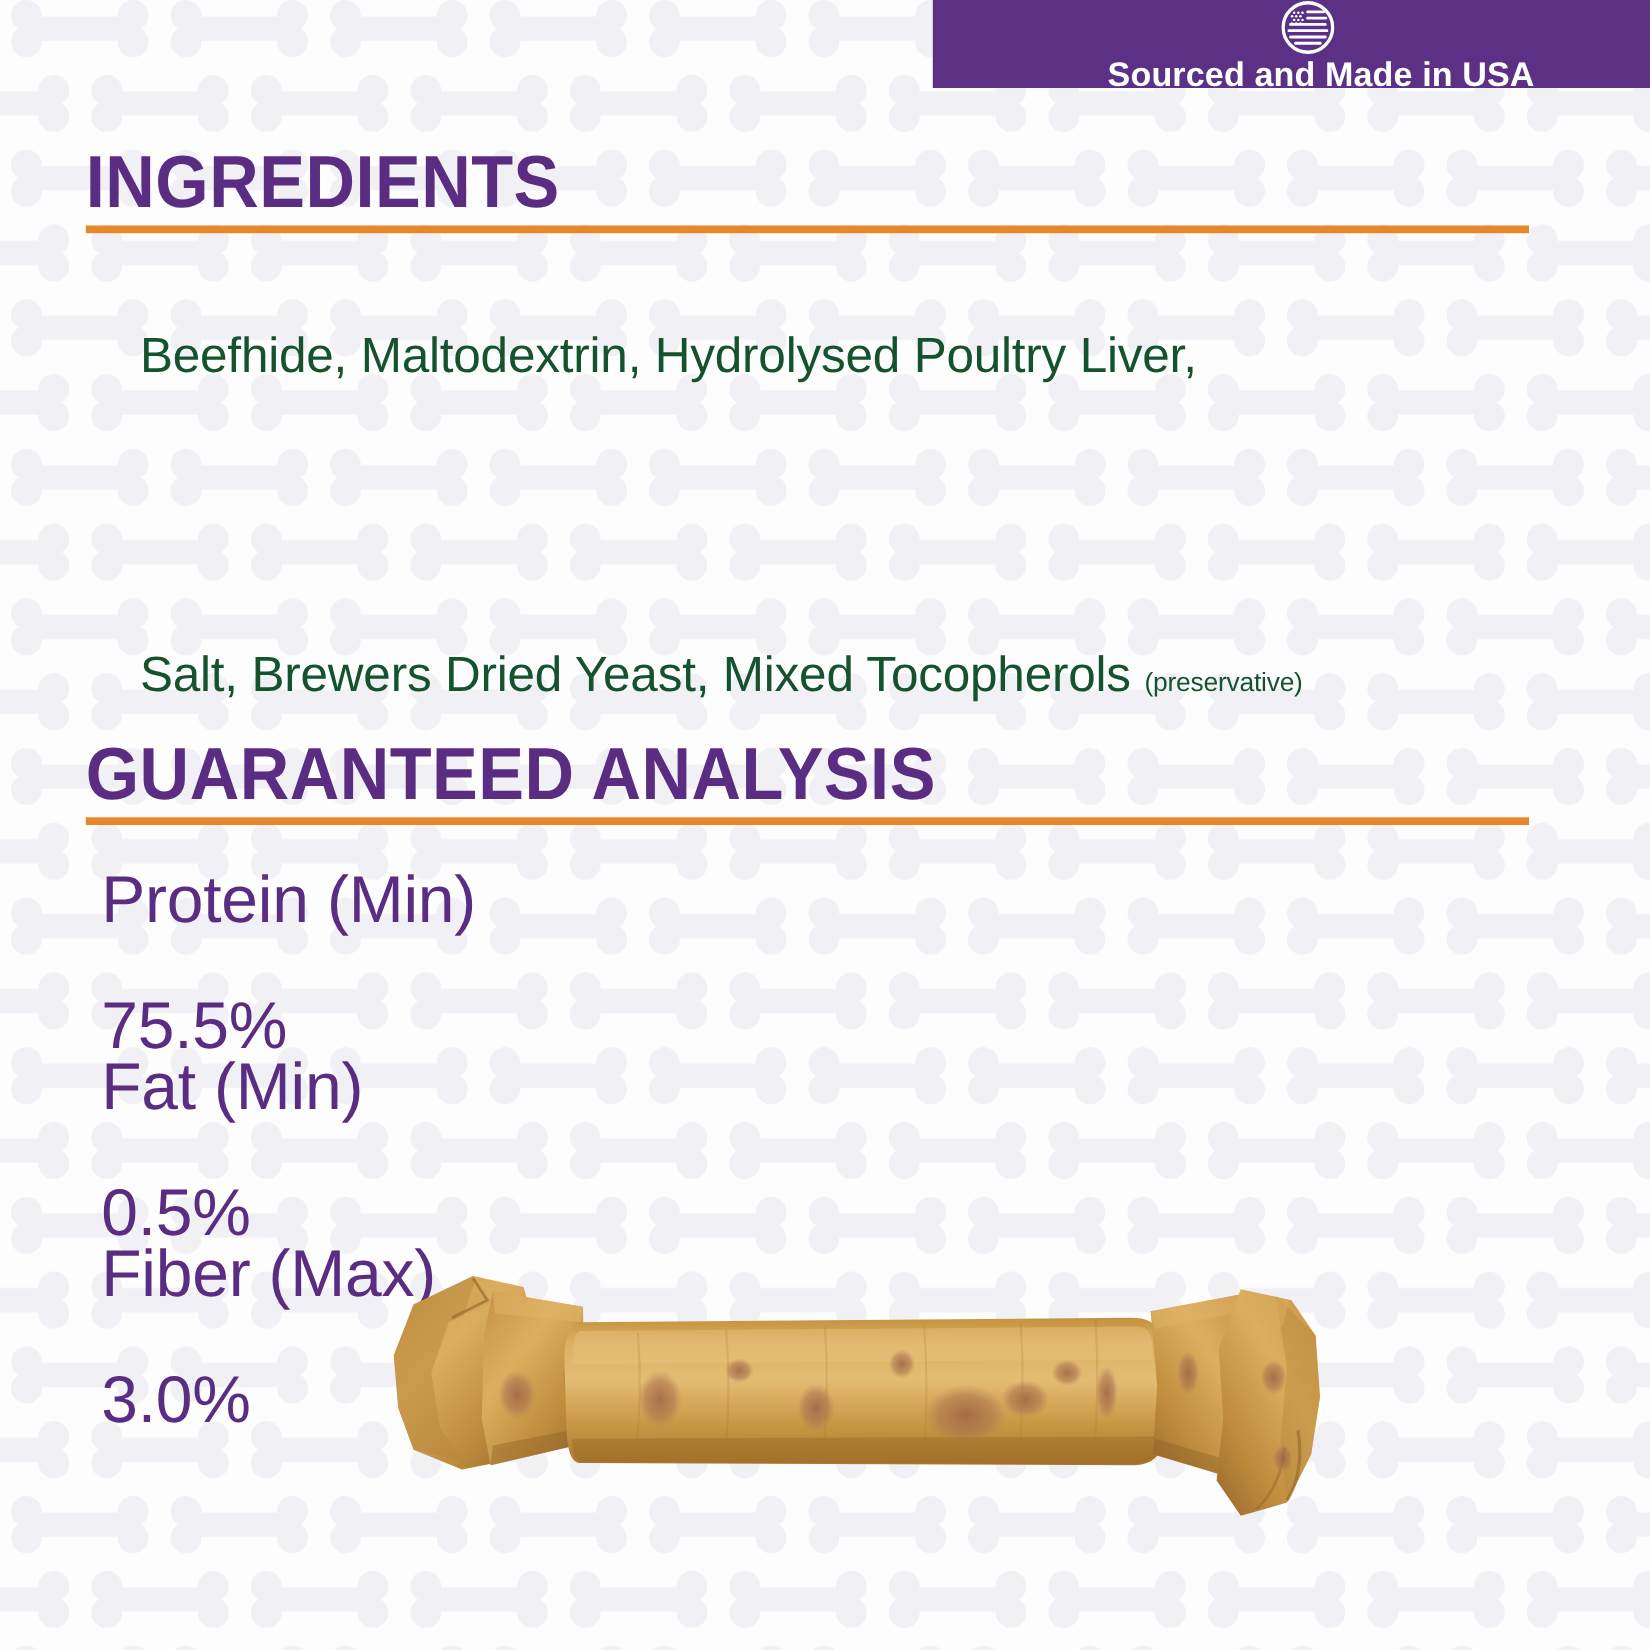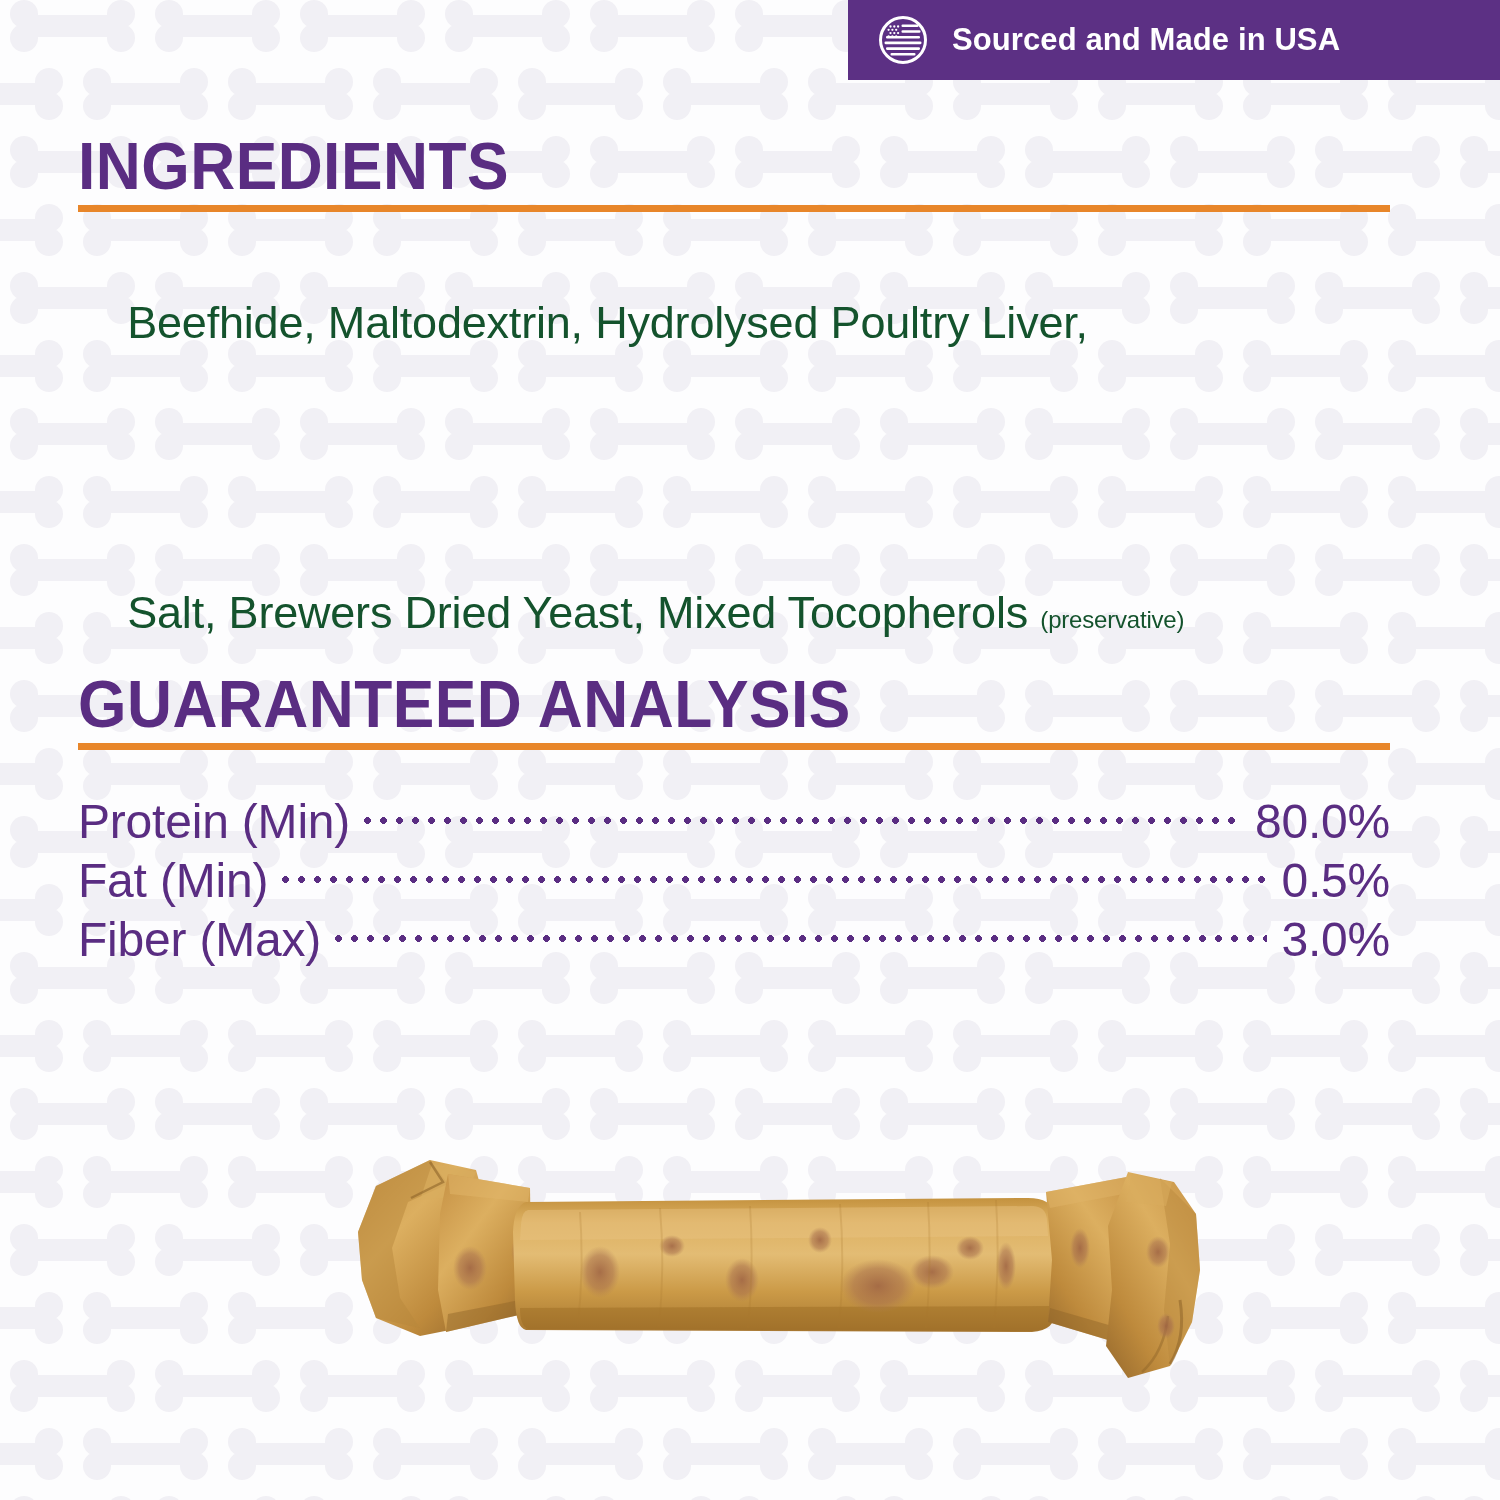--- a/index.html
+++ b/index.html
@@ -32,20 +32,21 @@
     position: absolute;
     top: 0;
     left: 848px;
     width: 652px;
     height: 80px;
     background: #5C3084;
     display: flex;
     align-items: center;
     padding-left: 30px;
     z-index: 5;
+    flex-direction: column;
   }
 
   #usa-badge .flag-icon {
     width: 50px;
     height: 50px;
     flex: 0 0 50px;
     display: block;
   }
 
   #usa-badge .badge-text {
@@ -112,23 +113,24 @@
     position: absolute;
     left: 78px;
     top: 790px;
     width: 1312px;
   }
 
   .analysis-row {
     display: flex;
     align-items: baseline;
     color: #5A2D82;
-    font-size: 48px;
+    font-size: 60px;
     line-height: 55px;
     letter-spacing: -0.2px;
+    flex-direction: column;
   }
 
   .analysis-row .nutrient {
     white-space: nowrap;
     flex: 0 0 auto;
   }
 
   .analysis-row .leader {
     flex: 1 1 auto;
     position: relative;
@@ -230,21 +232,21 @@
     <span>Salt, Brewers Dried Yeast, Mixed Tocopherols </span><span class="preservative">(preservative)</span>
   </div>
 
   <div class="section-heading" id="heading-analysis">GUARANTEED ANALYSIS</div>
   <div class="rule" id="rule-analysis"></div>
 
   <div id="analysis-table">
     <div class="analysis-row">
       <span class="nutrient">Protein (Min)</span>
       <span class="leader"></span>
-      <span class="value">80.0%</span>
+      <span class="value">75.5%</span>
     </div>
     <div class="analysis-row">
       <span class="nutrient">Fat (Min)</span>
       <span class="leader"></span>
       <span class="value">0.5%</span>
     </div>
     <div class="analysis-row">
       <span class="nutrient">Fiber (Max)</span>
       <span class="leader"></span>
       <span class="value">3.0%</span>

